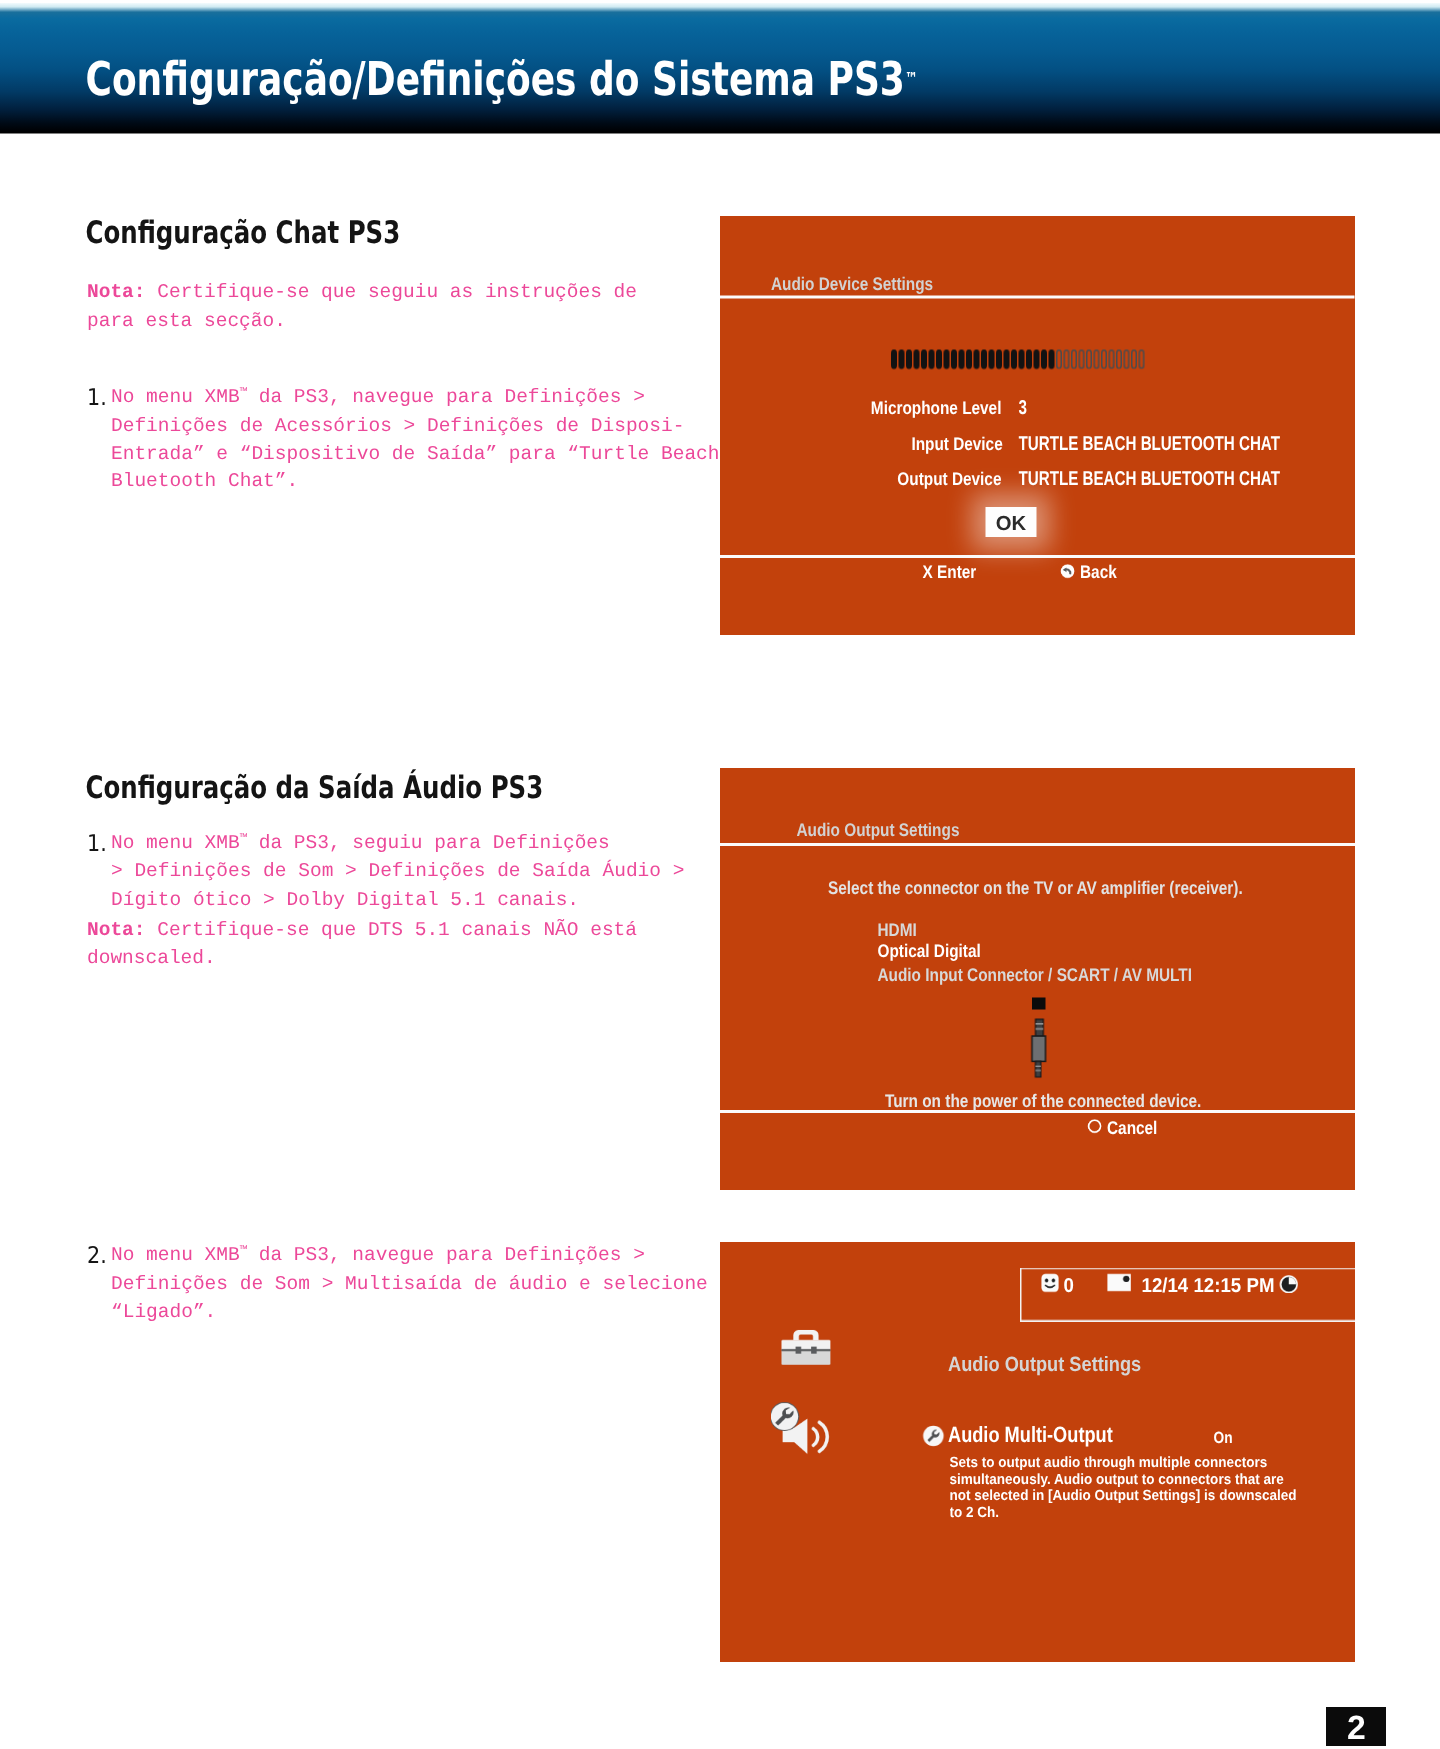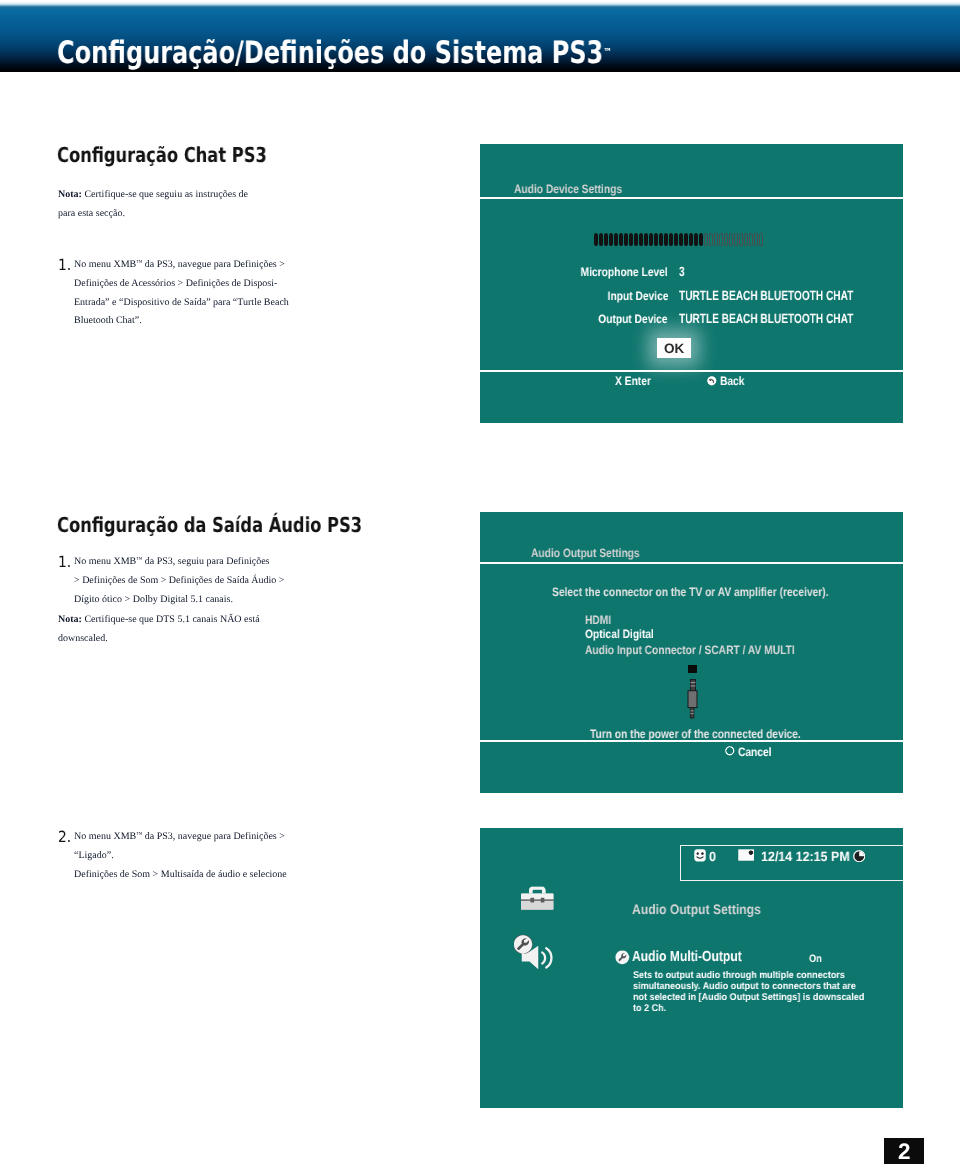--- a/index.html
+++ b/index.html
@@ -2,47 +2,47 @@
 <html><head>
 <meta charset="utf-8">
 <style>
   html,body{margin:0;padding:0;}
   body{width:960px;height:1166px;background:#ffffff;
        font-family:"DejaVu Sans",sans-serif;-webkit-font-smoothing:antialiased;text-rendering:geometricPrecision;font-kerning:normal;}
   .page{position:relative;width:960px;height:1166px;overflow:hidden;background:#fff;}
   *{-webkit-font-smoothing:antialiased;will-change:transform;}
 
   
-  .hdr{position:absolute;left:0;top:2px;width:960px;height:70px;
+  .hdr{position:absolute;left:0;top:2px;width:960px;height:87px;
        background:linear-gradient(to bottom,
           #f2fbfd 0%, #cfeaf2 3%, #1a6f9c 7%,
           #0a6ba0 12%, #07639a 22%, #055a90 38%,
           #034f82 52%, #023a65 68%, #011f3c 82%,
           #000a16 92%, #000104 98%, #000000 100%);}
   .hdr-title{position:absolute;left:57px;top:33px;white-space:nowrap;
        font-family:"DejaVu Sans Condensed","DejaVu Sans",sans-serif;
        font-size:31px;font-weight:bold;color:#ffffff;
        transform:scaleX(0.86);transform-origin:left top;}
   .tm{font-size:0.355em;position:relative;top:-0.63em;line-height:0;font-weight:bold;letter-spacing:0.3px;}
 
   
   .h2{position:absolute;white-space:nowrap;
       font-family:"DejaVu Sans Condensed","DejaVu Sans",sans-serif;
       font-weight:bold;font-size:20.7px;color:#141414;
       transform:scaleX(0.876);transform-origin:left top;}
-  .para{position:absolute;font-family:Liberation Serif, serif;
-        font-size:10px;color:#0f172a;line-height:18.75px;font-weight:normal;white-space:nowrap;}
+  .para{position:absolute;font-family:Liberation Mono, monospace;
+        font-size:13px;color:#ec4899;line-height:18.75px;font-weight:normal;white-space:nowrap;}
   .para b{font-weight:bold;}
   .para>div{white-space:nowrap;}
   .num{position:absolute;font-family:"DejaVu Sans Condensed","DejaVu Sans",sans-serif;
        font-size:15.35px;color:#151515;line-height:18.75px;white-space:nowrap;}
   .sup{font-size:0.62em;position:relative;top:-0.48em;line-height:0;font-weight:inherit;}
 
   
-  .scr{position:absolute;background:#0f766e;overflow:hidden;}
+  .scr{position:absolute;background:#c2410c;overflow:hidden;}
   .scr .sep{position:absolute;left:0;width:100%;height:1.6px;background:#fbfbfb;}
   .ps3{font-family:"Liberation Sans",sans-serif;font-weight:bold;white-space:nowrap;
        position:absolute;transform-origin:left top;}
   .ps3.r{transform-origin:right top;}
   .scrTitle{font-size:12.2px;color:#d2d2d2;transform:scaleX(0.84);}
   .lbl{font-size:12.2px;color:#ffffff;transform:scaleX(0.84);}
   .lbl.r{transform:scaleX(0.84);}
   .val{font-size:13.4px;color:#ffffff;transform:scaleX(0.755);}
   .stat{font-size:13.4px;color:#ffffff;transform:scaleX(0.93);}
   .cat{font-size:13.8px;color:#d5d5d5;transform:scaleX(0.88);}
@@ -101,22 +101,22 @@
   <div class="para" style="left:57.5px;top:610.3px;line-height:19px;">
     <div><b>Nota:</b> <span>Certifique-se que DTS 5.1 canais NÃO está</span></div>
     <div><span>downscaled.</span></div>
   </div>
 
   <div class="num" style="left:57.5px;top:828px;">
       <div>2.</div>
     </div>
   <div class="para" style="left:74px;top:828px;">
     <div><span>No menu XMB</span><span class="sup">™</span><span> da PS3, navegue para Definições &gt;</span></div>
+    <div><span>Definições de Som &gt; Multisaída de áudio e selecione</span></div>
     <div><span>“Ligado”.</span></div>
-    <div><span>Definições de Som &gt; Multisaída de áudio e selecione</span></div>
   </div>
 
   <div class="scr" id="scr1" style="left:480px;top:144px;width:423px;height:279px;">
     <div class="ps3 scrTitle" style="left:34px;top:38px;">Audio Device Settings</div>
     <div class="sep" style="top:52.5px;"></div>
 
     <div id="meter" style="position:absolute;left:114px;top:86px;height:12.5px;"><span style="display:inline-block;width:4.2px;height:12.5px;margin-right:0.82px;border-radius:1.8px/2.6px;background:#121212;"></span><span style="display:inline-block;width:4.2px;height:12.5px;margin-right:0.82px;border-radius:1.8px/2.6px;background:#121212;"></span><span style="display:inline-block;width:4.2px;height:12.5px;margin-right:0.82px;border-radius:1.8px/2.6px;background:#121212;"></span><span style="display:inline-block;width:4.2px;height:12.5px;margin-right:0.82px;border-radius:1.8px/2.6px;background:#121212;"></span><span style="display:inline-block;width:4.2px;height:12.5px;margin-right:0.82px;border-radius:1.8px/2.6px;background:#121212;"></span><span style="display:inline-block;width:4.2px;height:12.5px;margin-right:0.82px;border-radius:1.8px/2.6px;background:#121212;"></span><span style="display:inline-block;width:4.2px;height:12.5px;margin-right:0.82px;border-radius:1.8px/2.6px;background:#121212;"></span><span style="display:inline-block;width:4.2px;height:12.5px;margin-right:0.82px;border-radius:1.8px/2.6px;background:#121212;"></span><span style="display:inline-block;width:4.2px;height:12.5px;margin-right:0.82px;border-radius:1.8px/2.6px;background:#121212;"></span><span style="display:inline-block;width:4.2px;height:12.5px;margin-right:0.82px;border-radius:1.8px/2.6px;background:#121212;"></span><span style="display:inline-block;width:4.2px;height:12.5px;margin-right:0.82px;border-radius:1.8px/2.6px;background:#121212;"></span><span style="display:inline-block;width:4.2px;height:12.5px;margin-right:0.82px;border-radius:1.8px/2.6px;background:#121212;"></span><span style="display:inline-block;width:4.2px;height:12.5px;margin-right:0.82px;border-radius:1.8px/2.6px;background:#121212;"></span><span style="display:inline-block;width:4.2px;height:12.5px;margin-right:0.82px;border-radius:1.8px/2.6px;background:#121212;"></span><span style="display:inline-block;width:4.2px;height:12.5px;margin-right:0.82px;border-radius:1.8px/2.6px;background:#121212;"></span><span style="display:inline-block;width:4.2px;height:12.5px;margin-right:0.82px;border-radius:1.8px/2.6px;background:#121212;"></span><span style="display:inline-block;width:4.2px;height:12.5px;margin-right:0.82px;border-radius:1.8px/2.6px;background:#121212;"></span><span style="display:inline-block;width:4.2px;height:12.5px;margin-right:0.82px;border-radius:1.8px/2.6px;background:#121212;"></span><span style="display:inline-block;width:4.2px;height:12.5px;margin-right:0.82px;border-radius:1.8px/2.6px;background:#121212;"></span><span style="display:inline-block;width:4.2px;height:12.5px;margin-right:0.82px;border-radius:1.8px/2.6px;background:#121212;"></span><span style="display:inline-block;width:4.2px;height:12.5px;margin-right:0.82px;border-radius:1.8px/2.6px;background:#121212;"></span><span style="display:inline-block;width:4.2px;height:12.5px;margin-right:0.82px;border-radius:1.8px/2.6px;background:#121212;"></span><span style="display:inline-block;width:4.2px;height:12.5px;margin-right:0.82px;border-radius:1.8px/2.6px;background:transparent;box-shadow:inset 0 0 0 1px #4a4c4e;"></span><span style="display:inline-block;width:4.2px;height:12.5px;margin-right:0.82px;border-radius:1.8px/2.6px;background:transparent;box-shadow:inset 0 0 0 1px #4a4c4e;"></span><span style="display:inline-block;width:4.2px;height:12.5px;margin-right:0.82px;border-radius:1.8px/2.6px;background:transparent;box-shadow:inset 0 0 0 1px #4a4c4e;"></span><span style="display:inline-block;width:4.2px;height:12.5px;margin-right:0.82px;border-radius:1.8px/2.6px;background:transparent;box-shadow:inset 0 0 0 1px #4a4c4e;"></span><span style="display:inline-block;width:4.2px;height:12.5px;margin-right:0.82px;border-radius:1.8px/2.6px;background:transparent;box-shadow:inset 0 0 0 1px #4a4c4e;"></span><span style="display:inline-block;width:4.2px;height:12.5px;margin-right:0.82px;border-radius:1.8px/2.6px;background:transparent;box-shadow:inset 0 0 0 1px #4a4c4e;"></span><span style="display:inline-block;width:4.2px;height:12.5px;margin-right:0.82px;border-radius:1.8px/2.6px;background:transparent;box-shadow:inset 0 0 0 1px #4a4c4e;"></span><span style="display:inline-block;width:4.2px;height:12.5px;margin-right:0.82px;border-radius:1.8px/2.6px;background:transparent;box-shadow:inset 0 0 0 1px #4a4c4e;"></span><span style="display:inline-block;width:4.2px;height:12.5px;margin-right:0.82px;border-radius:1.8px/2.6px;background:transparent;box-shadow:inset 0 0 0 1px #4a4c4e;"></span><span style="display:inline-block;width:4.2px;height:12.5px;margin-right:0.82px;border-radius:1.8px/2.6px;background:transparent;box-shadow:inset 0 0 0 1px #4a4c4e;"></span><span style="display:inline-block;width:4.2px;height:12.5px;margin-right:0.82px;border-radius:1.8px/2.6px;background:transparent;box-shadow:inset 0 0 0 1px #4a4c4e;"></span><span style="display:inline-block;width:4.2px;height:12.5px;margin-right:0.82px;border-radius:1.8px/2.6px;background:transparent;box-shadow:inset 0 0 0 1px #4a4c4e;"></span></div>
 
     <div class="ps3 lbl r" style="right:235px;top:121.4px;text-align:right;">Microphone Level</div>
     <div class="ps3 val" style="left:199px;top:120.2px;">3</div>

